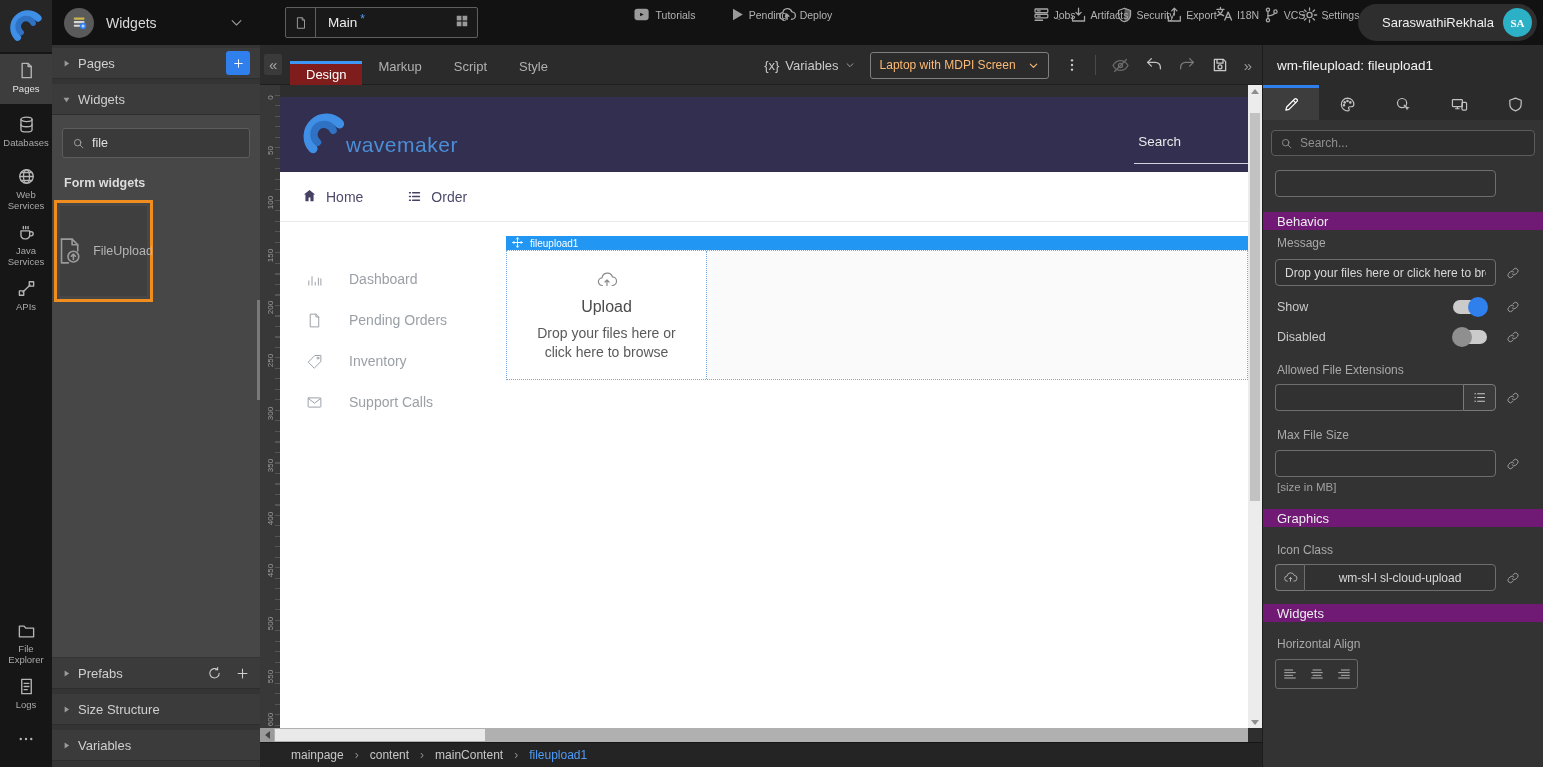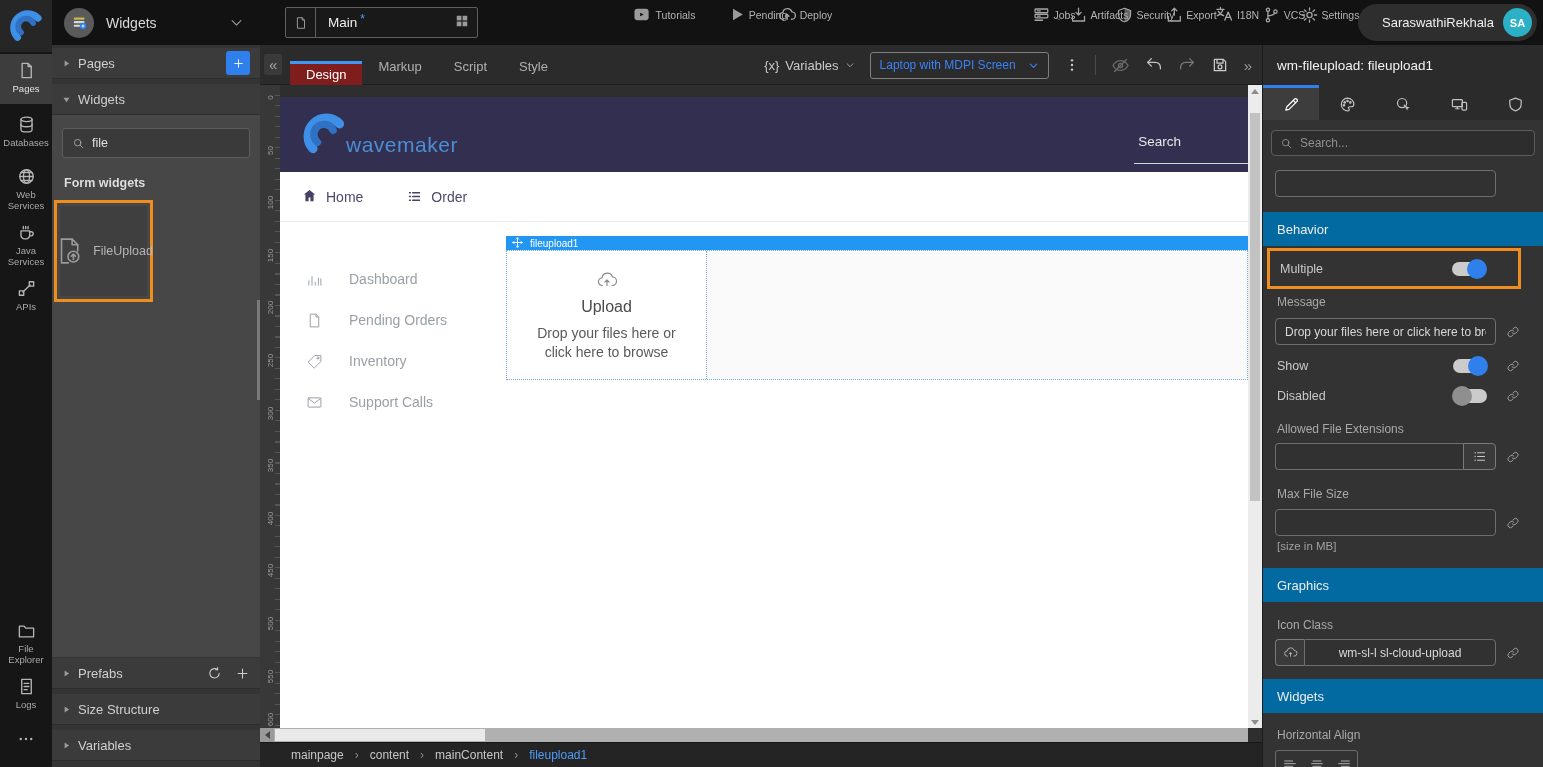--- a/index.html
+++ b/index.html
@@ -18,21 +18,21 @@
   .mt-file { width:30px; height:100%; border-right:1px solid #5f5f5f; display:flex; align-items:center; justify-content:center; color:#9a9a9a; }
   .mt-label { margin-left:12px; font-size:13.5px; color:#ececec; }
   .mt-dirty { color:#4f9cf8; font-size:12px; position:relative; top:-4px; margin-left:3px; }
   .mt-grid { margin-left:auto; margin-right:8px; }
   .tb-item { position:absolute; top:5px; transform:translateX(-50%); display:flex; flex-direction:row; align-items:center; gap:3px; color:#b3b3b3; cursor:pointer; }
   .tb-item .lbl { font-size:10.5px; color:#b3b3b3; white-space:nowrap; }
   .tb-ico { height:19px; display:flex; align-items:center; color:#a6a6a6; position:relative; }
   .tb-chev { position:absolute; right:-13px; top:9px; color:#8a8a8a; }
   .user-pill { position:absolute; left:1306px; top:4px; width:179px; height:37px; border-radius:19px; background:#2e2e2e; display:flex; align-items:center; justify-content:flex-end; gap:9px; padding-right:5px; cursor:pointer; }
   .user-name { font-size:13px; color:#f0f0f0; }
-  .user-avatar { width:29px; height:29px; border-radius:50%; background:#2bb0c5; color:#fff; font-size:11px; font-weight:bold; display:flex; align-items:center; justify-content:center; }
+  .user-avatar { width:29px; height:29px; border-radius:50%; background:#2bb0c5; color:#fff; font-size:11px; font-weight:bold; display:flex; align-items:center; justify-content:center;font-family:Liberation Serif, serif; }
 
   
   #rail { position:absolute; left:0; top:0; width:52px; height:767px; background:#161616; }
   .rail-logo { width:52px; height:52px; background:#262626; display:flex; align-items:center; justify-content:center; cursor:pointer; }
   .rail-item { position:absolute; left:0; width:52px; display:flex; flex-direction:column; align-items:center; gap:4px; color:#a9a9a9; cursor:pointer; padding-top:7px; }
   .rail-item .rl { font-size:9.5px; text-align:center; line-height:1.15; }
   .rail-item .ric { color:#b5b5b5; }
   .rail-item.sel { background:#3d3d3d; color:#e3e3e3; }
   .rail-dots { position:absolute; left:0; top:730px; width:52px; display:flex; justify-content:center; color:#b5b5b5; cursor:pointer; }
 
@@ -52,21 +52,21 @@
   .panel-scroll { position:absolute; right:0; top:255px; width:3px; height:100px; background:#7a7a7a; }
 
   
   #canvasbar { position:absolute; left:260px; top:45px; width:1002px; height:40px; background:#2b2b2b; border-bottom:1px solid #1e1e1e; }
   .collapse-left { position:absolute; left:4px; top:9px; color:#a8a8a8; font-size:15px; cursor:pointer; padding:2px 5px; background:#3a3a3a; border-radius:2px; }
   .ctabs { position:absolute; left:30px; top:0; height:40px; display:flex; }
   .ctab { padding:0 16px; display:flex; align-items:center; font-size:13px; color:#b0b0b0; border-top:3px solid transparent; cursor:pointer; }
   .ctab.active { background:#7f1d1d; border-top-color:#3e97f4; color:#fff;margin-top:16px; }
   .bar-right { position:absolute; right:10px; top:0; height:40px; display:flex; align-items:center; gap:15px; color:#bdbdbd; }
   .vars { display:flex; align-items:center; gap:6px; font-size:13px; color:#c9c9c9; cursor:pointer; }
-  .device-select { height:27px; border:1px solid #7f7f7f; background:#2b2b2b; border-radius:3px; padding:0 9px; font-size:12px; color:#3b82f6; display:flex; align-items:center; gap:12px; cursor:pointer; }
+  .device-select { height:27px; border:1px solid #7f7f7f; background:#2b2b2b; border-radius:3px; padding:0 9px; font-size:12px; color:#fdba74; display:flex; align-items:center; gap:12px; cursor:pointer; }
   .bar-ico { cursor:pointer; display:flex; }
   .sep-v { width:1px; height:20px; background:#4a4a4a; }
   .dim { color:#6a6a6a; } .mid { color:#7a7a7a; }
   .collapse-right { color:#9a9a9a; font-size:15px; cursor:pointer; }
 
   
   #workarea { position:absolute; left:260px; top:85px; width:1002px; height:657px; background:#2e2e2e; }
   .ruler { position:absolute; left:0; top:0; width:20px; height:643px; background:#383838; }
   .ruler::before { content:""; position:absolute; right:0; top:10px; bottom:0; width:5px; background:repeating-linear-gradient(to bottom,#555 0 1px,transparent 1px 10.5px); }
   .tick { position:absolute; left:0; width:20px; text-align:center; transform:rotate(-90deg); font-size:8px; color:#9a9a9a; }
@@ -108,21 +108,21 @@
   #inspector { position:absolute; left:1262px; top:45px; width:281px; height:722px; background:#333; border-left:1px solid #1c1c1c; }
   .insp-header { height:40px; background:#2b2b2b; display:flex; align-items:center; padding-left:14px; color:#f2f2f2; font-size:13.5px; }
   .insp-tabs { height:35px; background:#2b2b2b; display:flex; }
   .itab { flex:1; display:flex; align-items:center; justify-content:center; color:#c2c2c2; border-top:3px solid transparent; cursor:pointer; }
   .itab.active { background:#3d3d3d; border-top-color:#2f80ed; color:#fff; }
   .isearch { margin:10px 8px 0; height:26px; border:1px solid #5c5c5c; border-radius:4px; background:#2d2d2d; display:flex; align-items:center; gap:7px; padding:0 8px; color:#8f8f8f; }
   .isearch input { flex:1; background:transparent; border:none; font-size:12px; color:#ddd; }
   .isearch input::placeholder { color:#8f8f8f; }
   .pinput { width:221px; height:27px; border:1px solid #6e6e6e; border-radius:4px; background:#313131; color:#d8d8d8; font-size:12px; padding:0 9px; }
   .name-input { display:block; margin:14px 0 0 12px; }
-  .sec-h { height:34px; background:#0369a1; display:flex; align-items:center; padding-left:14px; color:#ededed; font-size:13px; }
+  .sec-h { height:18px; background:#701a75; display:flex; align-items:center; padding-left:14px; color:#ededed; font-size:13px; }
   .sec-h.g1 { margin-top:15px; } .sec-h.g2 { margin-top:16px; } .sec-h.g3 { margin-top:13px; }
   .multiple-box { margin:2px 22px 0 4px; border:3px solid #ef8d1e; height:41px; display:flex; align-items:center; padding:0 10px; }
   .multiple-box .pl { flex:1; }
   .pl { font-size:12.5px; color:#c9c9c9; }
   .plabel { margin:12px 0 0 14px; font-size:12px; color:#a9a9a9; }
   .plabel.tight { margin-top:6px; }
   .input-row { display:flex; align-items:center; margin:8px 0 0 12px; }
   .link-btn { margin-left:10px; color:#9e9e9e; cursor:pointer; display:flex; }
   .prop-row { display:flex; align-items:center; padding:0 23px 0 14px; }
   .prop-row .pl { flex:1; }
@@ -724,26 +724,20 @@
         <svg class="i" viewBox="0 0 24 24" width="13" height="13">
           <circle cx="10.5" cy="10.5" r="6"></circle>
           <path d="M15 15l5 5"></path>
         </svg>
       </span>
     <input placeholder="Search..." style="">
   </div>
   <input class="pinput name-input" style="">
 
   <div class="sec-h g1">Behavior</div>
-  <div class="multiple-box">
-    <span class="pl">Multiple</span>
-    <span class="toggle on" style="margin-right:22px">
-        <span class="knob"></span>
-      </span>
-  </div>
   <div class="plabel tight">Message</div>
   <div class="input-row" style="margin-top:9px">
     <input class="pinput" value="Drop your files here or click here to brows" style="">
     <span class="link-btn">
         <svg class="i" viewBox="0 0 24 24" width="14" height="14">
           <path d="M10.5 13.5a4.2 4.2 0 0 0 6.3.4l2.6-2.6a4.2 4.2 0 0 0-6-6L12 6.8"></path>
           <path d="M13.5 10.5a4.2 4.2 0 0 0-6.3-.4l-2.6 2.6a4.2 4.2 0 0 0 6 6L12 17.2"></path>
         </svg>
       </span>
   </div>

